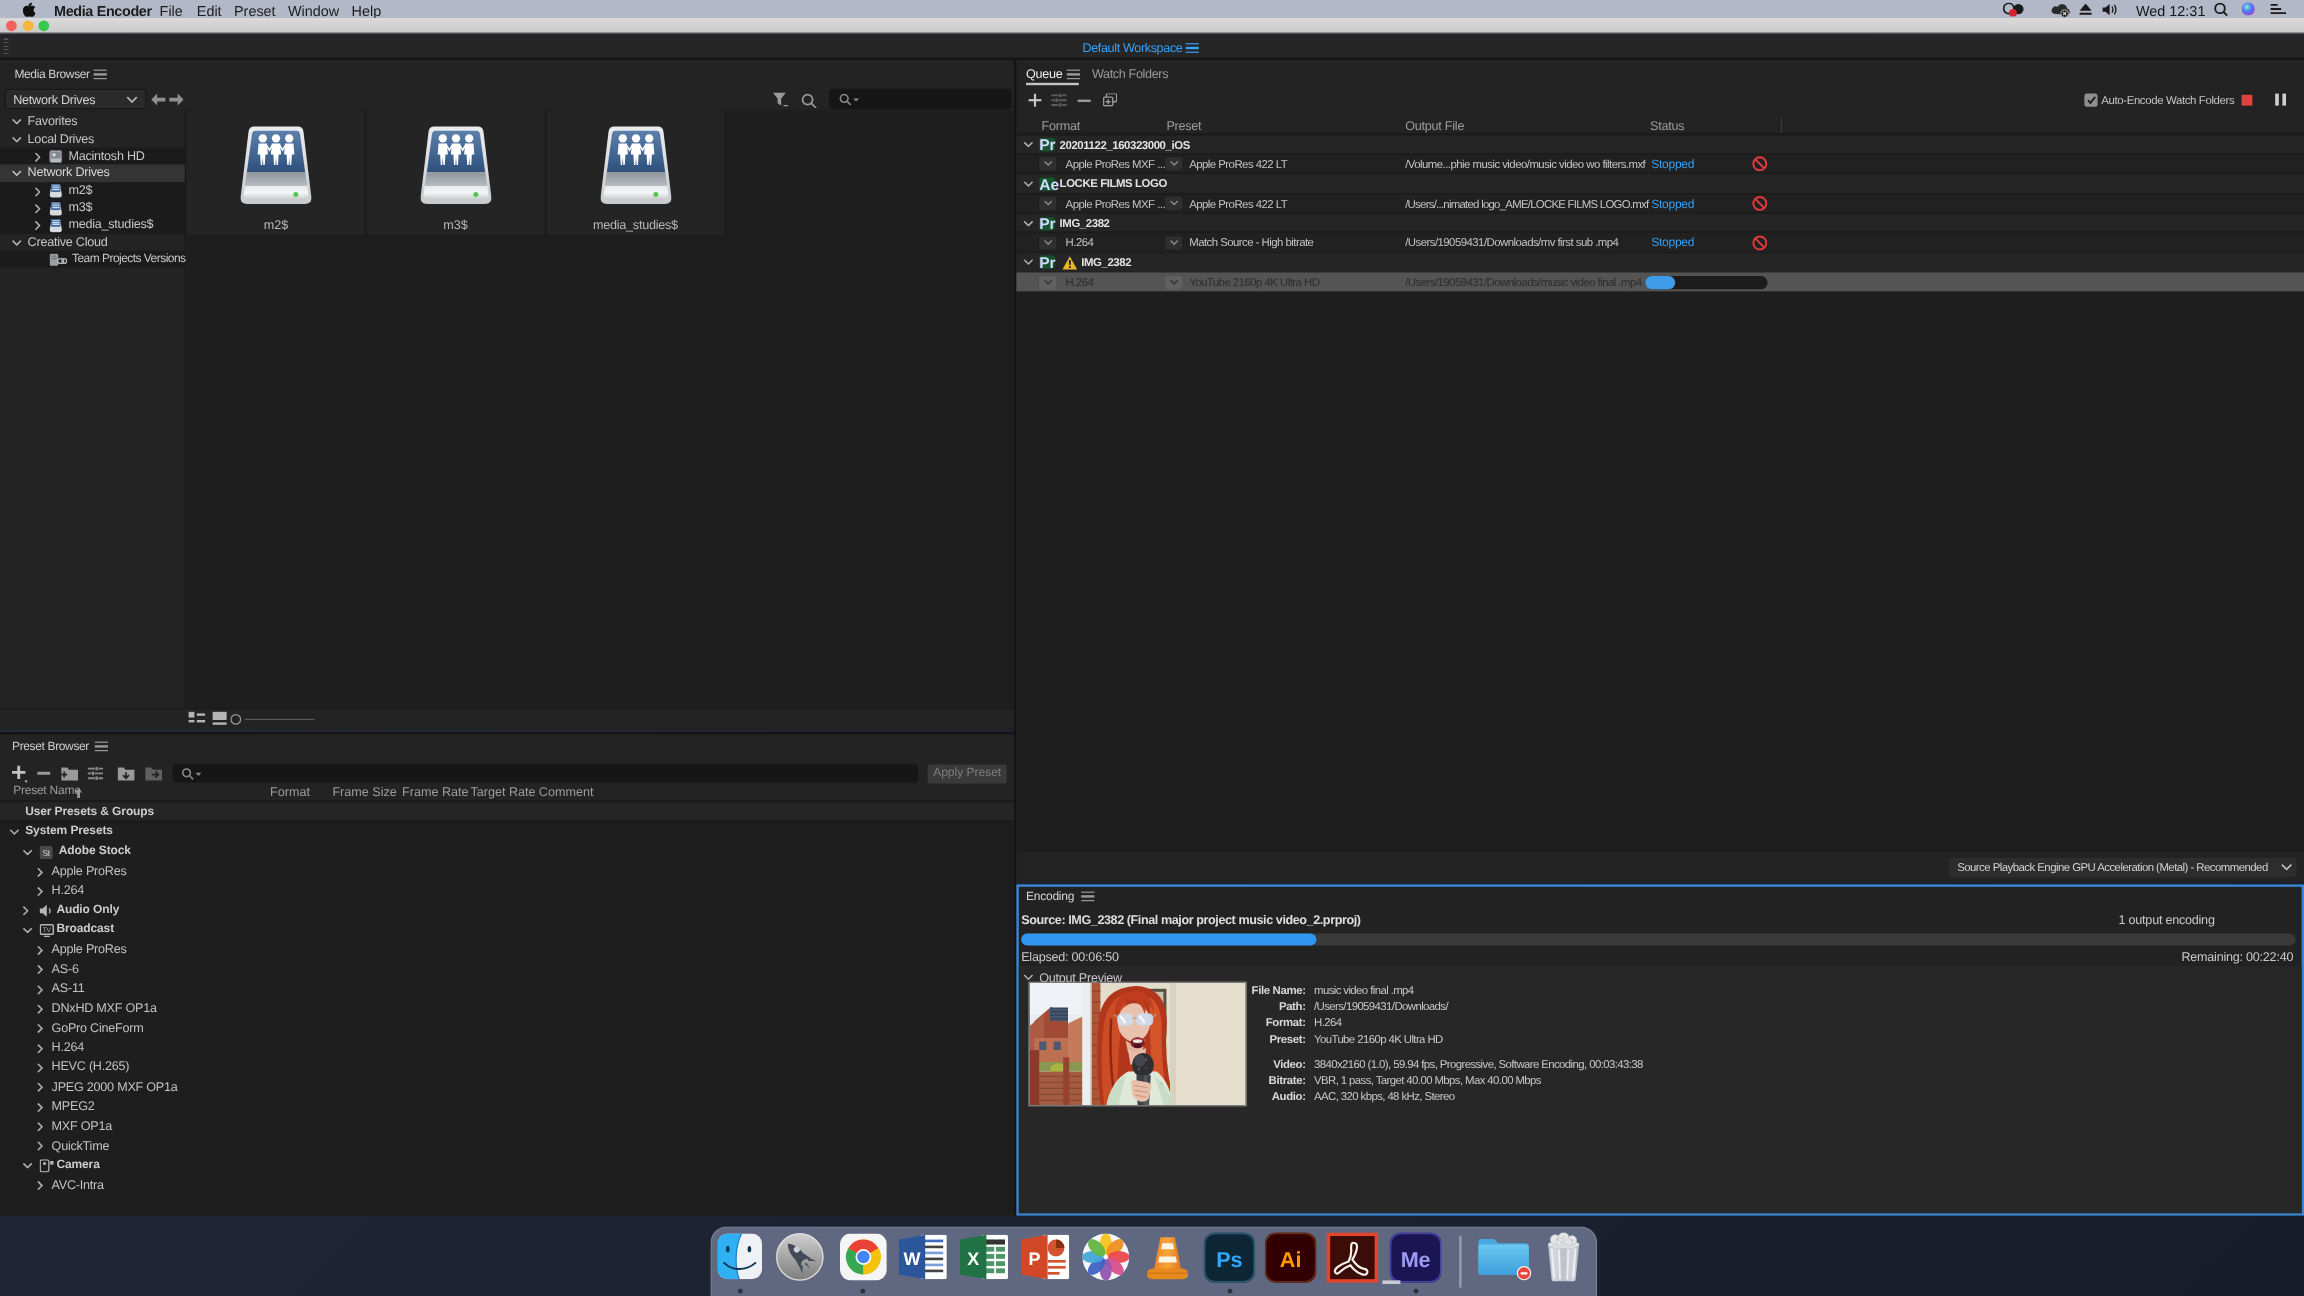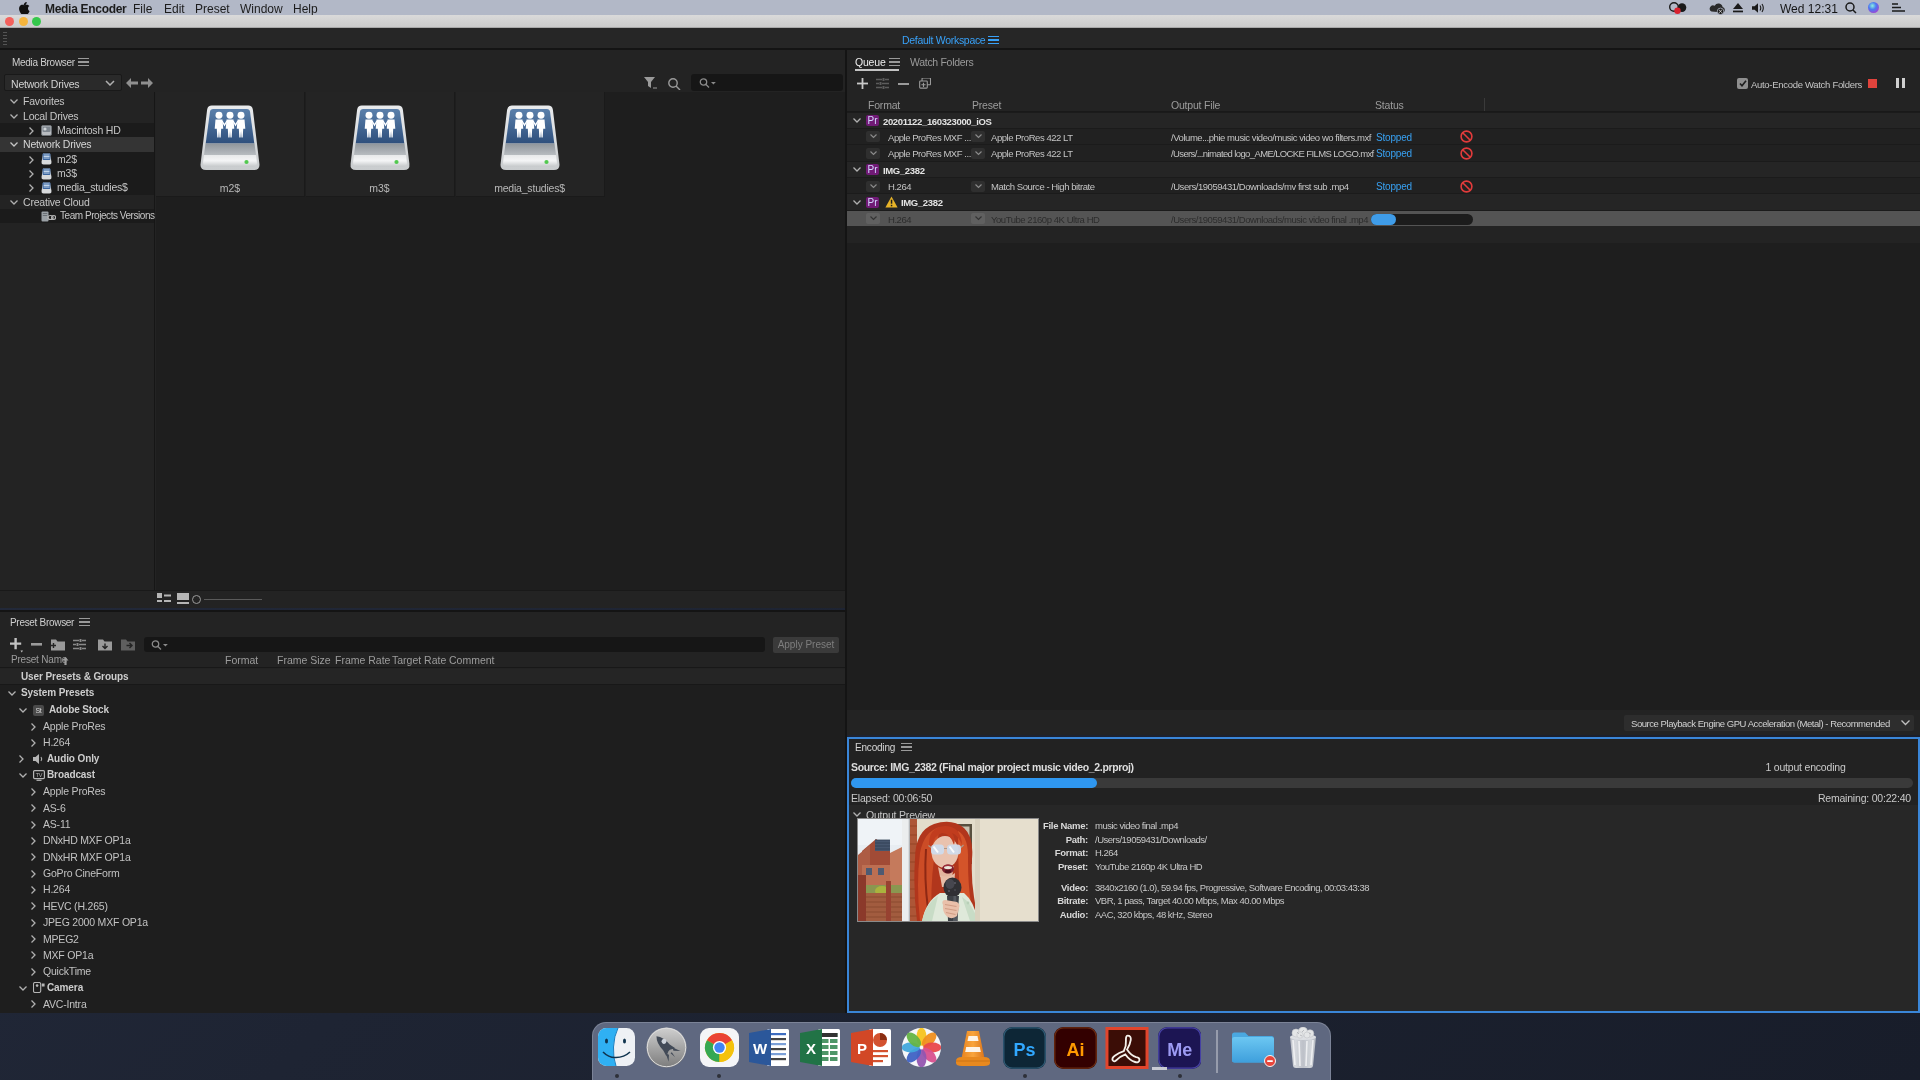--- a/index.html
+++ b/index.html
@@ -404,26 +404,20 @@
       <div class="prow">
         <svg style="position:absolute;left:31px;top:4.5px" width="5" height="8" viewBox="0 0 5 8">
           <path d="M0.5 0.5L4 4 0.5 7.5" stroke="#b0b0b0" stroke-width="1.3" fill="none"></path>
         </svg>
         <span class="lb">DNxHD MXF OP1a</span>
       </div>
       <div class="prow">
         <svg style="position:absolute;left:31px;top:4.5px" width="5" height="8" viewBox="0 0 5 8">
           <path d="M0.5 0.5L4 4 0.5 7.5" stroke="#b0b0b0" stroke-width="1.3" fill="none"></path>
         </svg>
-        <span class="lb">DNxHR MXF OP1a</span>
-      </div>
-      <div class="prow">
-        <svg style="position:absolute;left:31px;top:4.5px" width="5" height="8" viewBox="0 0 5 8">
-          <path d="M0.5 0.5L4 4 0.5 7.5" stroke="#b0b0b0" stroke-width="1.3" fill="none"></path>
-        </svg>
         <span class="lb">GoPro CineForm</span>
       </div>
       <div class="prow">
         <svg style="position:absolute;left:31px;top:4.5px" width="5" height="8" viewBox="0 0 5 8">
           <path d="M0.5 0.5L4 4 0.5 7.5" stroke="#b0b0b0" stroke-width="1.3" fill="none"></path>
         </svg>
         <span class="lb">H.264</span>
       </div>
       <div class="prow">
         <svg style="position:absolute;left:31px;top:4.5px" width="5" height="8" viewBox="0 0 5 8">
@@ -540,20 +534,27 @@
           </svg>
         </div>
         <span class="qtx" style="left:144px">Apple ProRes 422 LT</span>
         <span class="qtx" style="left:324px">/Volume...phie music video/music video wo filters.mxf</span>
         <span class="stopped">Stopped</span>
         <svg style="position:absolute;left:613px;top:1.5px" width="13" height="13" viewBox="0 0 13 13">
           <circle cx="6.5" cy="6.5" r="5.4" fill="none" stroke="#e23b3b" stroke-width="1.6"></circle>
           <path d="M2.7 2.7l7.6 7.6" stroke="#e23b3b" stroke-width="1.6"></path>
         </svg>
       </div>
+      <div class="qgrow">
+        <svg style="position:absolute;left:6px;top:5.5px" width="8" height="5" viewBox="0 0 8 5">
+          <path d="M0.5 0.5l3.5 3.5L7.5 0.5" stroke="#b0b0b0" stroke-width="1.3" fill="none"></path>
+        </svg>
+        <span class="qbadge" style="left:19px">Ae</span>
+        <span class="qtitle" style="left:36px">LOCKE FILMS LOGO</span>
+      </div>
       <div class="qcrow">
         <div class="qdd" style="left:19px">
           <svg style="position:absolute;left:3.5px;top:3px" width="7" height="5" viewBox="0 0 7 5">
             <path d="M0.5 0.5l3 3 3-3" stroke="#8a8a8a" stroke-width="1.2" fill="none"></path>
           </svg>
         </div>
         <span class="qtx" style="left:41px">Apple ProRes MXF ...</span>
         <div class="qdd" style="left:124px">
           <svg style="position:absolute;left:3.5px;top:3px" width="7" height="5" viewBox="0 0 7 5">
             <path d="M0.5 0.5l3 3 3-3" stroke="#8a8a8a" stroke-width="1.2" fill="none"></path>
@@ -635,21 +636,21 @@
       <path d="M0.5 0.5L4.5 4.5 8.5 0.5" stroke="#c0c0c0" stroke-width="1.3" fill="none"></path>
     </svg>
 <style>
 .qgrow{position:relative;height:16.4px;background:#252525;border-top:1px solid #1b1b1b}
 .qcrow{position:relative;height:16.4px;background:#212121;border-top:1px solid #1b1b1b}
 .qcrow.sel{background:#545454}
 .qdd{position:absolute;top:2.5px;width:14px;height:11px;background:#2f2f2f;border-radius:2px}
 .sel .qdd{background:#606060}
 .qtx{position:absolute;top:3px;font-size:9.5px;color:#c4c4c4;letter-spacing:-0.45px}
 .sel .qtx{color:#2c2c2c}
-.qbadge{position:absolute;top:2.5px;width:13px;height:11px;border-radius:2px;background:#701a75;color:#d3d9ff;font-size:10px;text-align:center;line-height:11px;font-weight:normal}
+.qbadge{position:absolute;top:2.5px;width:13px;height:11px;border-radius:2px;background:#14532d;color:#d3d9ff;font-size:13px;text-align:center;line-height:11px;font-weight:bold}
 .qtitle{position:absolute;top:3px;font-size:9.5px;font-weight:bold;color:#e3e3e3;letter-spacing:-0.35px}
 .stopped{position:absolute;top:3px;left:529px;font-size:10px;font-weight:normal;color:#38a1f2;letter-spacing:-0.2px}
 </style>
 
 <div id="ep" class="abs" style="left:847px;top:737px;width:1073px;height:276px;background:#222222;border:2px solid #3a86d8"></div>
 <div class="abs" style="left:855px;top:742px;font-size:10px;color:#d6d6d6;letter-spacing:-0.2px">Encoding</div>
 <div class="abs ham" style="left:901px;top:743px"></div>
 <div class="abs" style="left:851px;top:761px;font-size:10.5px;font-weight:bold;color:#dedede;letter-spacing:-0.35px">Source: IMG_2382 (Final major project music video_2.prproj)</div>
 <div class="abs" style="left:1700px;top:761px;width:211px;text-align:center;font-size:10.5px;color:#c9c9c9;letter-spacing:-0.2px">1 output encoding</div>
 <div class="abs" style="left:851px;top:777.5px;width:1062px;height:10px;background:#3a3a3a;border-radius:5px">

